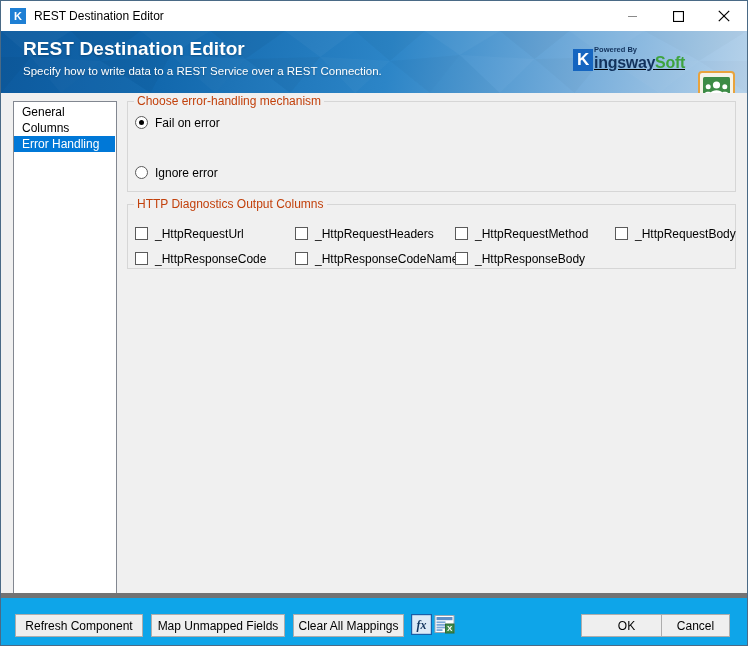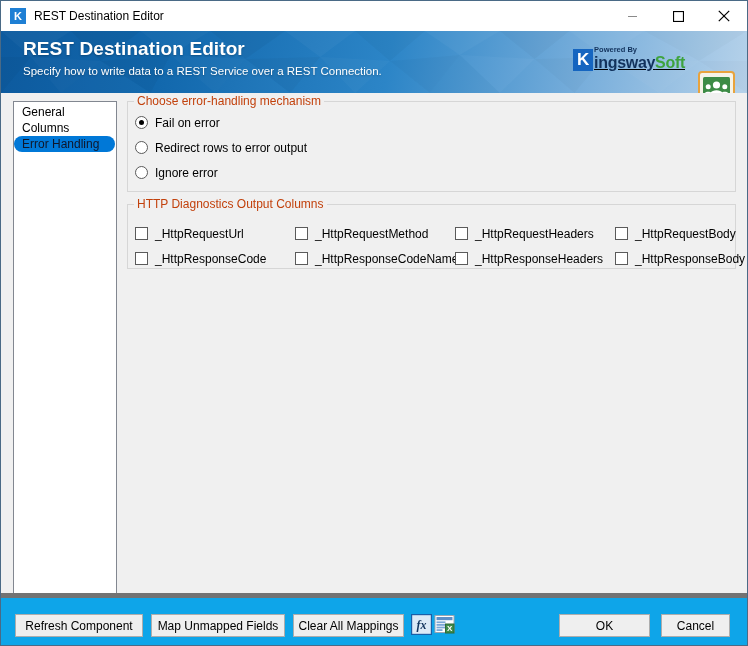--- a/index.html
+++ b/index.html
@@ -152,23 +152,22 @@
     height: 16px;
     line-height: 16px;
     padding-left: 8px;
     font-size: 12px;
     color: #000000;
     white-space: nowrap;
     cursor: default;
   }
   .nav-item.selected {
     background: #0078d7;
-    color: #0f172a;
+    color: #ffffff;
     margin-right: 1px;
-    border-radius: 8px;
   }
 
   
   .groupbox {
     position: absolute;
     border: 1px solid #d6d6d6;
     background: transparent;
   }
   .gb-legend {
     position: absolute;
@@ -258,21 +257,21 @@
     color: #000000;
     display: flex;
     align-items: center;
     justify-content: center;
     cursor: default;
     padding: 0;
   }
   #btn-refresh  { left: 14px;  width: 128px; }
   #btn-mapunmap { left: 150px; width: 134px; }
   #btn-clearmap { left: 292px; width: 111px; }
-  #btn-ok       { left: 558px; width: 91px; }
+  #btn-ok       { left: 580px; width: 91px; }
   #btn-cancel   { left: 660px; width: 69px; }
   .icon-btn {
     position: absolute;
     top: 611px;
     width: 21px; height: 21px;
     cursor: default;
   }
   #btn-fx  { left: 410px; top: 16px; }
   #btn-xls { left: 433px; top: 16px; }
   .icon-btn { top: 16px; }
@@ -370,63 +369,55 @@
     </div>
 
     <div class="groupbox" id="gb-error">
       <span class="gb-legend">Choose error-handling mechanism</span>
 
       <div class="radio-row" style="top:14px">
         <span class="radio-mark checked"></span>
         <span class="radio-label">Fail on error</span>
       </div>
 
-      <div class="radio-row" style="top:39px">
-        <span class="radio-mark"></span>
-        <span class="radio-label">Redirect rows to error output</span>
-      </div>
 
       <div class="radio-row" style="top:64px">
         <span class="radio-mark"></span>
         <span class="radio-label">Ignore error</span>
       </div>
     </div>
 
     <div class="groupbox" id="gb-http">
       <span class="gb-legend">HTTP Diagnostics Output Columns</span>
 
       <div id="cb-grid">
         <label class="cb-item">
           <span class="cb-mark"></span>
           <span class="cb-label">_HttpRequestUrl</span>
         </label>
         <label class="cb-item">
           <span class="cb-mark"></span>
+          <span class="cb-label">_HttpRequestHeaders</span>
+        </label>
+        <label class="cb-item">
+          <span class="cb-mark"></span>
           <span class="cb-label">_HttpRequestMethod</span>
         </label>
         <label class="cb-item">
           <span class="cb-mark"></span>
-          <span class="cb-label">_HttpRequestHeaders</span>
-        </label>
-        <label class="cb-item">
-          <span class="cb-mark"></span>
           <span class="cb-label">_HttpRequestBody</span>
         </label>
 
         <label class="cb-item">
           <span class="cb-mark"></span>
           <span class="cb-label">_HttpResponseCode</span>
         </label>
         <label class="cb-item">
           <span class="cb-mark"></span>
           <span class="cb-label">_HttpResponseCodeName</span>
-        </label>
-        <label class="cb-item">
-          <span class="cb-mark"></span>
-          <span class="cb-label">_HttpResponseHeaders</span>
         </label>
         <label class="cb-item">
           <span class="cb-mark"></span>
           <span class="cb-label">_HttpResponseBody</span>
         </label>
       </div>
     </div>
 
   </div>
 

